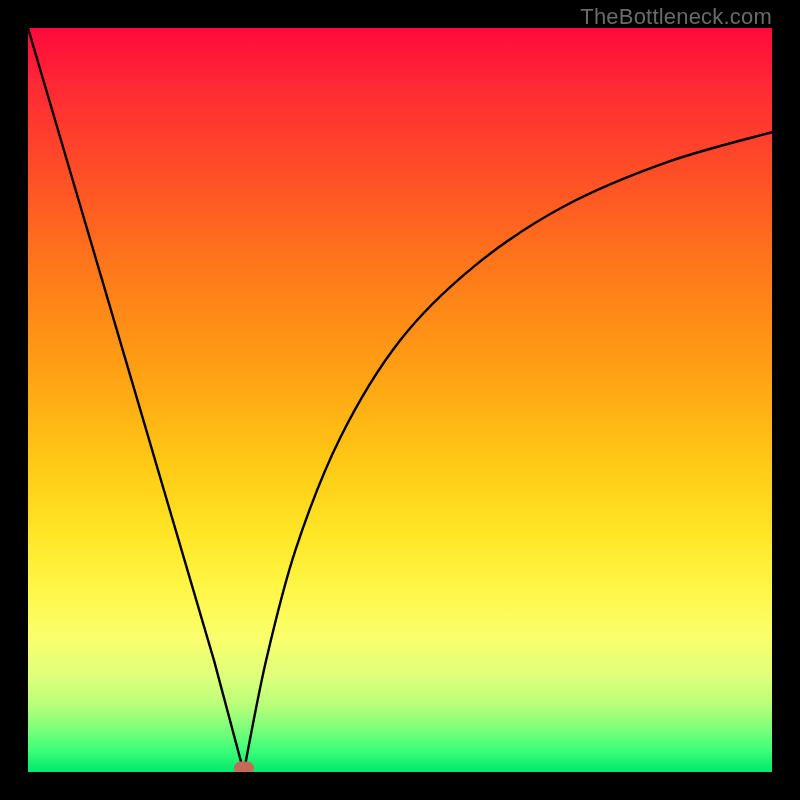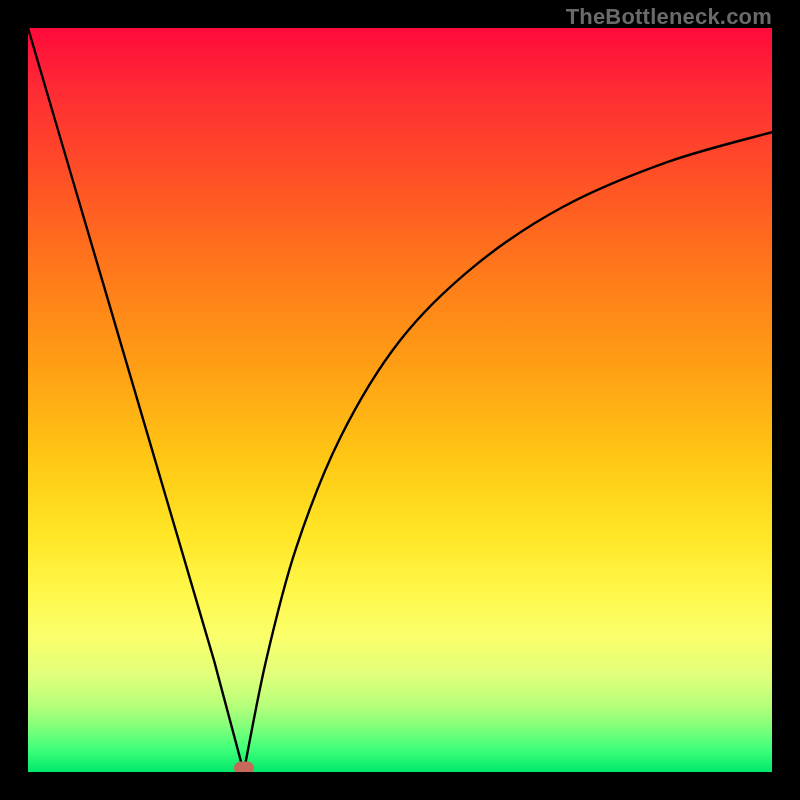--- a/index.html
+++ b/index.html
@@ -41,21 +41,21 @@
       #3eff7a 97%,
       #00e86a 100%
     );
   }
   .watermark {
     position: absolute;
     top: 4px;
     right: 28px;
     color: #6a6a6a;
     font-size: 22px;
-    font-weight: 700;
+    font-weight: 400;
     letter-spacing: 0.2px;
     z-index: 5;
   }
   svg.curve {
     position: absolute;
     inset: 0;
     width: 100%;
     height: 100%;
   }
   .marker {

